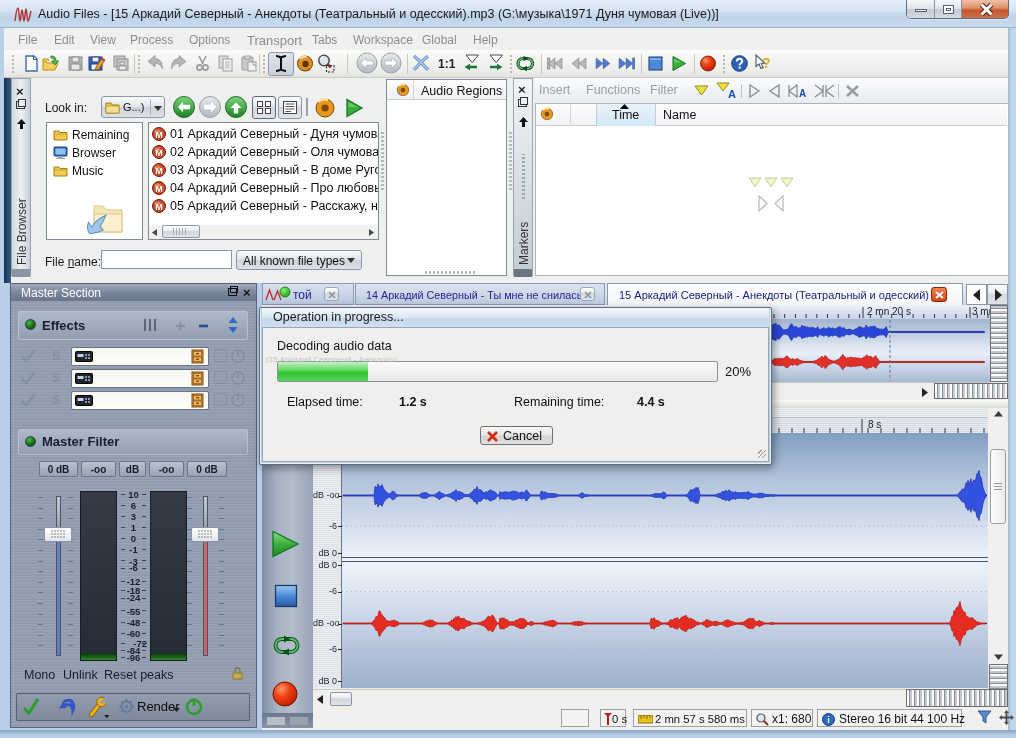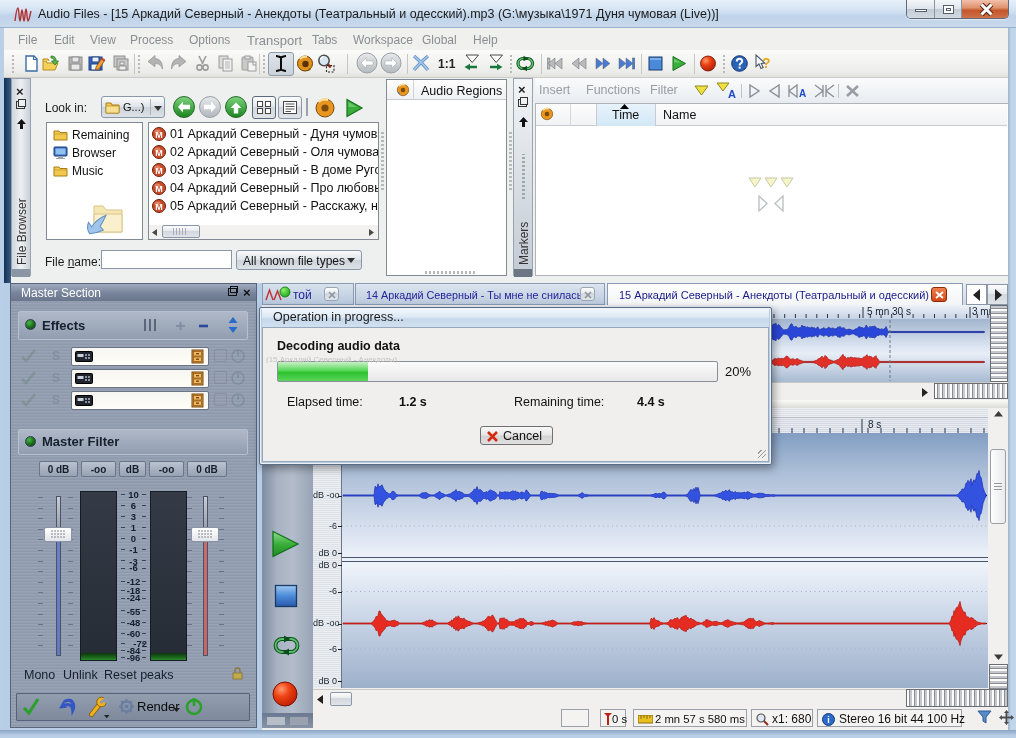--- a/index.html
+++ b/index.html
@@ -787,21 +787,21 @@
     <line x1="661.8000000000006" y1="9" x2="661.8000000000006" y2="13" stroke="#28344a"></line>
     <line x1="672.5000000000007" y1="9" x2="672.5000000000007" y2="13" stroke="#28344a"></line>
     <line x1="683.2000000000007" y1="9" x2="683.2000000000007" y2="13" stroke="#28344a"></line>
     <line x1="693.9000000000008" y1="9" x2="693.9000000000008" y2="13" stroke="#28344a"></line>
     <line x1="704.6000000000008" y1="9" x2="704.6000000000008" y2="13" stroke="#28344a"></line>
     <line x1="715.3000000000009" y1="9" x2="715.3000000000009" y2="13" stroke="#28344a"></line>
     <line x1="726.0000000000009" y1="9" x2="726.0000000000009" y2="13" stroke="#28344a"></line>
     <line x1="601" y1="2" x2="601" y2="13" stroke="#28344a"></line>
     <line x1="708" y1="2" x2="708" y2="13" stroke="#28344a"></line>
   </svg>
-<div class="a" style="left:867px;top:306px;font-size:10px;color:#14202e">5 mn 30 s</div>
+<div class="a" style="left:867px;top:306px;font-size:10px;color:#14202e">2 mn 20 s</div>
 <div class="a" style="left:972px;top:306px;font-size:10px;color:#14202e">3 mn</div>
 <svg class="a" style="left:262px;top:319px" width="728" height="63" viewBox="262 319 728 63">
 <line x1="300" y1="332" x2="985" y2="332" stroke="#1a2844" stroke-width="1"></line>
 <polygon points="300,331.4 301,331.4 302,331.4 303,331.4 304,331.4 305,328.1 306,326.4 307,326.4 308,328.0 309,325.9 310,327.3 311,327.3 312,326.9 313,327.0 314,325.0 315,325.2 316,325.4 317,325.8 318,326.1 319,323.8 320,322.7 321,323.1 322,322.6 323,322.0 324,326.1 325,326.5 326,324.2 327,327.1 328,328.3 329,327.6 330,327.5 331,328.9 332,330.3 333,330.0 334,331.1 335,331.4 336,331.4 337,331.4 338,331.4 339,331.4 340,331.4 341,331.4 342,331.4 343,331.4 344,331.4 345,331.4 346,331.4 347,331.4 348,331.2 349,331.0 350,330.5 351,329.2 352,329.3 353,327.9 354,328.9 355,329.9 356,331.0 357,331.2 358,331.4 359,331.4 360,331.4 361,331.4 362,331.4 363,331.4 364,331.4 365,331.4 366,331.4 367,330.9 368,330.8 369,330.6 370,329.5 371,327.7 372,327.5 373,326.8 374,328.0 375,329.9 376,331.2 377,331.4 378,331.4 379,331.4 380,331.4 381,331.1 382,330.9 383,330.7 384,329.9 385,329.2 386,328.9 387,328.4 388,326.4 389,327.2 390,326.1 391,325.3 392,325.9 393,326.8 394,327.5 395,328.4 396,328.8 397,328.9 398,330.2 399,329.9 400,328.6 401,328.3 402,329.0 403,327.2 404,328.5 405,328.4 406,326.6 407,327.1 408,327.9 409,326.5 410,326.5 411,326.6 412,327.5 413,325.4 414,326.5 415,326.9 416,327.2 417,327.8 418,326.1 419,327.6 420,324.1 421,326.5 422,326.3 423,322.0 424,325.5 425,327.2 426,326.1 427,328.3 428,328.3 429,329.1 430,328.2 431,329.4 432,330.1 433,330.5 434,330.6 435,329.9 436,329.9 437,328.3 438,327.5 439,326.9 440,326.4 441,327.2 442,325.1 443,326.0 444,326.2 445,327.2 446,328.2 447,325.7 448,326.4 449,323.9 450,322.3 451,325.9 452,324.4 453,324.7 454,325.4 455,323.0 456,324.3 457,325.1 458,327.3 459,328.0 460,329.6 461,329.7 462,330.2 463,330.7 464,330.9 465,331.4 466,331.4 467,331.4 468,331.2 469,330.9 470,330.1 471,330.4 472,330.6 473,330.1 474,330.5 475,330.5 476,329.7 477,328.7 478,328.1 479,327.5 480,325.2 481,323.8 482,324.1 483,325.6 484,325.4 485,325.2 486,326.6 487,326.0 488,327.7 489,326.9 490,328.0 491,327.0 492,326.0 493,325.7 494,324.0 495,323.1 496,324.6 497,324.1 498,326.2 499,323.7 500,323.9 501,323.8 502,324.4 503,323.7 504,323.8 505,321.0 506,322.7 507,320.2 508,320.8 509,322.1 510,325.2 511,325.6 512,322.8 513,325.4 514,326.5 515,328.4 516,327.8 517,328.7 518,328.3 519,328.8 520,328.3 521,329.4 522,328.7 523,329.7 524,329.3 525,330.2 526,329.2 527,329.6 528,328.8 529,328.9 530,328.9 531,329.6 532,328.6 533,329.2 534,330.0 535,329.3 536,328.2 537,328.2 538,326.5 539,327.4 540,324.0 541,325.4 542,324.8 543,326.7 544,328.0 545,328.1 546,326.2 547,328.2 548,327.6 549,328.1 550,328.8 551,329.5 552,330.0 553,330.6 554,331.0 555,331.0 556,331.1 557,330.5 558,330.0 559,328.9 560,325.9 561,324.4 562,325.5 563,323.5 564,322.8 565,322.7 566,321.0 567,322.2 568,324.1 569,322.3 570,323.7 571,326.6 572,323.7 573,327.3 574,327.7 575,327.0 576,329.6 577,329.1 578,329.9 579,328.8 580,328.7 581,329.6 582,329.5 583,329.2 584,328.2 585,327.7 586,328.1 587,328.7 588,327.4 589,328.6 590,327.6 591,329.0 592,329.4 593,330.6 594,330.8 595,331.0 596,330.6 597,330.7 598,329.0 599,329.0 600,327.4 601,324.6 602,327.0 603,324.5 604,324.9 605,325.5 606,327.4 607,327.7 608,327.4 609,328.6 610,329.5 611,329.2 612,329.9 613,330.4 614,330.9 615,331.3 616,331.4 617,331.4 618,331.4 619,331.4 620,331.4 621,331.3 622,330.9 623,329.8 624,328.6 625,328.4 626,325.9 627,326.4 628,326.6 629,327.4 630,327.2 631,328.0 632,328.6 633,327.3 634,328.6 635,329.0 636,329.9 637,329.6 638,329.4 639,329.4 640,330.5 641,329.8 642,330.0 643,329.6 644,329.4 645,327.1 646,327.6 647,326.9 648,324.2 649,322.8 650,320.4 651,323.8 652,319.7 653,325.0 654,325.3 655,324.9 656,325.8 657,329.0 658,329.5 659,330.1 660,331.2 661,331.4 662,331.4 663,331.4 664,331.4 665,331.3 666,331.1 667,330.3 668,330.3 669,330.1 670,329.1 671,328.4 672,329.6 673,328.2 674,327.8 675,328.7 676,329.4 677,329.8 678,328.8 679,329.3 680,330.2 681,330.1 682,330.9 683,330.9 684,330.8 685,329.7 686,329.0 687,327.4 688,325.2 689,323.3 690,322.7 691,323.6 692,326.3 693,325.7 694,328.1 695,327.5 696,328.8 697,329.6 698,329.7 699,330.0 700,329.8 701,330.6 702,330.6 703,330.4 704,330.4 705,330.3 706,329.8 707,330.6 708,330.3 709,330.7 710,331.3 711,330.9 712,330.8 713,330.8 714,329.5 715,329.0 716,329.0 717,327.2 718,326.7 719,324.3 720,326.5 721,324.2 722,324.9 723,325.4 724,327.7 725,326.9 726,327.5 727,327.3 728,326.5 729,328.2 730,325.7 731,325.7 732,325.0 733,328.1 734,327.8 735,328.2 736,329.3 737,330.2 738,330.2 739,330.2 740,329.6 741,329.5 742,329.9 743,329.3 744,328.8 745,327.1 746,327.6 747,328.4 748,327.0 749,326.9 750,327.1 751,326.3 752,327.4 753,326.3 754,325.2 755,325.3 756,326.3 757,325.1 758,324.0 759,325.8 760,324.3 761,325.5 762,325.2 763,326.8 764,327.6 765,329.7 766,330.1 767,330.2 768,330.3 769,329.1 770,327.1 771,324.0 772,325.3 773,324.5 774,324.1 775,324.0 776,323.1 777,326.7 778,324.6 779,325.0 780,325.5 781,327.5 782,328.0 783,329.9 784,329.7 785,329.8 786,329.5 787,329.8 788,328.4 789,327.4 790,325.2 791,323.9 792,323.8 793,325.8 794,327.0 795,327.0 796,326.1 797,327.1 798,328.3 799,327.6 800,327.9 801,326.7 802,325.1 803,326.1 804,326.8 805,326.1 806,328.0 807,326.6 808,327.4 809,327.4 810,327.7 811,327.7 812,326.8 813,328.0 814,327.6 815,328.1 816,329.2 817,327.2 818,326.9 819,328.9 820,329.7 821,329.0 822,328.6 823,328.3 824,327.4 825,328.7 826,328.9 827,328.4 828,327.7 829,326.9 830,328.2 831,328.2 832,328.5 833,327.6 834,329.4 835,328.2 836,329.3 837,327.7 838,326.9 839,327.2 840,326.2 841,327.9 842,327.7 843,328.2 844,327.4 845,329.0 846,329.6 847,329.7 848,329.2 849,329.1 850,329.2 851,329.6 852,330.2 853,330.1 854,330.1 855,329.1 856,328.7 857,328.7 858,327.3 859,326.8 860,326.6 861,327.6 862,327.3 863,328.1 864,328.2 865,327.5 866,325.1 867,325.8 868,328.0 869,327.7 870,326.1 871,327.4 872,326.0 873,327.0 874,325.7 875,326.6 876,326.9 877,329.1 878,328.0 879,329.0 880,329.1 881,329.4 882,328.5 883,329.5 884,329.0 885,328.3 886,326.4 887,328.5 888,331.4 889,331.4 890,331.4 891,331.4 892,331.4 893,331.4 894,331.4 895,331.4 896,331.4 897,331.4 898,331.4 899,331.4 900,331.4 901,331.4 902,331.4 903,331.4 904,331.4 905,331.4 906,331.4 907,331.4 908,331.4 909,331.4 910,331.4 911,331.4 912,331.4 913,331.4 914,331.4 915,331.4 916,331.4 917,331.4 918,331.4 919,331.4 920,331.4 921,331.4 922,331.4 923,331.4 924,331.4 925,331.4 926,331.4 927,331.4 928,331.4 929,331.4 930,331.4 931,331.4 932,331.4 933,331.4 934,331.4 935,331.4 936,331.4 937,331.4 938,331.4 939,331.4 940,331.4 941,331.4 942,331.4 943,331.4 944,331.4 945,331.4 946,331.4 947,331.4 948,331.4 949,331.4 950,331.4 951,331.4 952,331.4 953,331.4 954,331.4 955,331.4 956,331.4 957,331.4 958,331.4 959,331.4 960,331.4 961,331.4 962,331.4 963,331.4 964,331.4 965,331.4 966,331.4 967,331.4 968,331.4 969,331.4 970,331.4 971,331.4 972,331.4 973,331.4 974,331.4 975,331.4 976,331.4 977,331.4 978,331.4 979,331.4 980,331.4 981,331.4 982,331.4 983,331.4 984,331.4 984,332.6 983,332.6 982,332.6 981,332.6 980,332.6 979,332.6 978,332.6 977,332.6 976,332.6 975,332.6 974,332.6 973,332.6 972,332.6 971,332.6 970,332.6 969,332.6 968,332.6 967,332.6 966,332.6 965,332.6 964,332.6 963,332.6 962,332.6 961,332.6 960,332.6 959,332.6 958,332.6 957,332.6 956,332.6 955,332.6 954,332.6 953,332.6 952,332.6 951,332.6 950,332.6 949,332.6 948,332.6 947,332.6 946,332.6 945,332.6 944,332.6 943,332.6 942,332.6 941,332.6 940,332.6 939,332.6 938,332.6 937,332.6 936,332.6 935,332.6 934,332.6 933,332.6 932,332.6 931,332.6 930,332.6 929,332.6 928,332.6 927,332.6 926,332.6 925,332.6 924,332.6 923,332.6 922,332.6 921,332.6 920,332.6 919,332.6 918,332.6 917,332.6 916,332.6 915,332.6 914,332.6 913,332.6 912,332.6 911,332.6 910,332.6 909,332.6 908,332.6 907,332.6 906,332.6 905,332.6 904,332.6 903,332.6 902,332.6 901,332.6 900,332.6 899,332.6 898,332.6 897,332.6 896,332.6 895,332.6 894,332.6 893,332.6 892,332.6 891,332.6 890,332.6 889,332.6 888,332.6 887,335.5 886,337.6 885,335.7 884,335.0 883,334.5 882,335.5 881,334.6 880,334.9 879,335.0 878,336.0 877,334.9 876,337.1 875,337.4 874,338.3 873,337.0 872,338.0 871,336.6 870,337.9 869,336.3 868,336.0 867,338.2 866,338.9 865,336.5 864,335.8 863,335.9 862,336.7 861,336.4 860,337.4 859,337.2 858,336.7 857,335.3 856,335.3 855,334.9 854,333.9 853,333.9 852,333.8 851,334.4 850,334.8 849,334.9 848,334.8 847,334.3 846,334.4 845,335.0 844,336.6 843,335.8 842,336.3 841,336.1 840,337.8 839,336.8 838,337.1 837,336.3 836,334.7 835,335.8 834,334.6 833,336.4 832,335.5 831,335.8 830,335.8 829,337.1 828,336.3 827,335.6 826,335.1 825,335.3 824,336.6 823,335.7 822,335.4 821,335.0 820,334.3 819,335.1 818,337.1 817,336.8 816,334.8 815,335.9 814,336.4 813,336.0 812,337.2 811,336.3 810,336.3 809,336.6 808,336.6 807,337.4 806,336.0 805,337.9 804,337.2 803,337.9 802,338.9 801,337.3 800,336.1 799,336.4 798,335.7 797,336.9 796,337.9 795,337.0 794,337.0 793,338.2 792,340.2 791,340.1 790,338.8 789,336.6 788,335.6 787,334.2 786,334.5 785,334.2 784,334.3 783,334.1 782,336.0 781,336.5 780,338.5 779,339.0 778,339.4 777,337.3 776,340.9 775,340.0 774,339.9 773,339.5 772,338.7 771,340.0 770,336.9 769,334.9 768,333.7 767,333.8 766,333.9 765,334.3 764,336.4 763,337.2 762,338.8 761,338.5 760,339.7 759,338.2 758,340.0 757,338.9 756,337.7 755,338.7 754,338.8 753,337.7 752,336.6 751,337.7 750,336.9 749,337.1 748,337.0 747,335.6 746,336.4 745,336.9 744,335.2 743,334.7 742,334.1 741,334.5 740,334.4 739,333.8 738,333.8 737,333.8 736,334.7 735,335.8 734,336.2 733,335.9 732,339.0 731,338.3 730,338.3 729,335.8 728,337.5 727,336.7 726,336.5 725,337.1 724,336.3 723,338.6 722,339.1 721,339.8 720,337.5 719,339.7 718,337.3 717,336.8 716,335.0 715,335.0 714,334.5 713,333.2 712,333.2 711,333.1 710,332.7 709,333.3 708,333.7 707,333.4 706,334.2 705,333.7 704,333.6 703,333.6 702,333.4 701,333.4 700,334.2 699,334.0 698,334.3 697,334.4 696,335.2 695,336.5 694,335.9 693,338.3 692,337.7 691,340.4 690,341.3 689,340.7 688,338.8 687,336.6 686,335.0 685,334.3 684,333.2 683,333.1 682,333.1 681,333.9 680,333.8 679,334.7 678,335.2 677,334.2 676,334.6 675,335.3 674,336.2 673,335.8 672,334.4 671,335.6 670,334.9 669,333.9 668,333.7 667,333.7 666,332.9 665,332.7 664,332.6 663,332.6 662,332.6 661,332.6 660,332.8 659,333.9 658,334.5 657,335.0 656,338.2 655,339.1 654,338.7 653,339.0 652,344.3 651,340.2 650,343.6 649,341.2 648,339.8 647,337.1 646,336.4 645,336.9 644,334.6 643,334.4 642,334.0 641,334.2 640,333.5 639,334.6 638,334.6 637,334.4 636,334.1 635,335.0 634,335.4 633,336.7 632,335.4 631,336.0 630,336.8 629,336.6 628,337.4 627,337.6 626,338.1 625,335.6 624,335.4 623,334.2 622,333.1 621,332.7 620,332.6 619,332.6 618,332.6 617,332.6 616,332.6 615,332.7 614,333.1 613,333.6 612,334.1 611,334.8 610,334.5 609,335.4 608,336.6 607,336.3 606,336.6 605,338.5 604,339.1 603,339.5 602,337.0 601,339.4 600,336.6 599,335.0 598,335.0 597,333.3 596,333.4 595,333.0 594,333.2 593,333.4 592,334.6 591,335.0 590,336.4 589,335.4 588,336.6 587,335.3 586,335.9 585,336.3 584,335.8 583,334.8 582,334.5 581,334.4 580,335.3 579,335.2 578,334.1 577,334.9 576,334.4 575,337.0 574,336.3 573,336.7 572,340.3 571,337.4 570,340.3 569,341.7 568,339.9 567,341.8 566,343.0 565,341.3 564,341.2 563,340.5 562,338.5 561,339.6 560,338.1 559,335.1 558,334.0 557,333.5 556,332.9 555,333.0 554,333.0 553,333.4 552,334.0 551,334.5 550,335.2 549,335.9 548,336.4 547,335.8 546,337.8 545,335.9 544,336.0 543,337.3 542,339.2 541,338.6 540,340.0 539,336.6 538,337.5 537,335.8 536,335.8 535,334.7 534,334.0 533,334.8 532,335.4 531,334.4 530,335.1 529,335.1 528,335.2 527,334.4 526,334.8 525,333.8 524,334.7 523,334.3 522,335.3 521,334.6 520,335.7 519,335.2 518,335.7 517,335.3 516,336.2 515,335.6 514,337.5 513,338.6 512,341.2 511,338.4 510,338.8 509,341.9 508,343.2 507,343.8 506,341.3 505,343.0 504,340.2 503,340.3 502,339.6 501,340.2 500,340.1 499,340.3 498,337.8 497,339.9 496,339.4 495,340.9 494,340.0 493,338.3 492,338.0 491,337.0 490,336.0 489,337.1 488,336.3 487,338.0 486,337.4 485,338.8 484,338.6 483,338.4 482,339.9 481,340.2 480,338.8 479,336.5 478,335.9 477,335.3 476,334.3 475,333.5 474,333.5 473,333.9 472,333.4 471,333.6 470,333.9 469,333.1 468,332.8 467,332.6 466,332.6 465,332.6 464,333.1 463,333.3 462,333.8 461,334.3 460,334.4 459,336.0 458,336.7 457,338.9 456,339.7 455,341.0 454,338.6 453,339.3 452,339.6 451,338.1 450,341.7 449,340.1 448,337.6 447,338.3 446,335.8 445,336.8 444,337.8 443,338.0 442,338.9 441,336.8 440,337.6 439,337.1 438,336.5 437,335.7 436,334.1 435,334.1 434,333.4 433,333.5 432,333.9 431,334.6 430,335.8 429,334.9 428,335.7 427,335.7 426,337.9 425,336.8 424,338.5 423,342.0 422,337.7 421,337.5 420,339.9 419,336.4 418,337.9 417,336.2 416,336.8 415,337.1 414,337.5 413,338.6 412,336.5 411,337.4 410,337.5 409,337.5 408,336.1 407,336.9 406,337.4 405,335.6 404,335.5 403,336.8 402,335.0 401,335.7 400,335.4 399,334.1 398,333.8 397,335.1 396,335.2 395,335.6 394,336.5 393,337.2 392,338.1 391,338.7 390,337.9 389,336.8 388,337.6 387,335.6 386,335.1 385,334.8 384,334.1 383,333.3 382,333.1 381,332.9 380,332.6 379,332.6 378,332.6 377,332.6 376,332.8 375,334.1 374,336.0 373,337.2 372,336.5 371,336.3 370,334.5 369,333.4 368,333.2 367,333.1 366,332.6 365,332.6 364,332.6 363,332.6 362,332.6 361,332.6 360,332.6 359,332.6 358,332.6 357,332.8 356,333.0 355,334.1 354,335.1 353,336.1 352,334.7 351,334.8 350,333.5 349,333.0 348,332.8 347,332.6 346,332.6 345,332.6 344,332.6 343,332.6 342,332.6 341,332.6 340,332.6 339,332.6 338,332.6 337,332.6 336,332.6 335,332.6 334,332.9 333,334.0 332,333.7 331,335.1 330,336.5 329,336.4 328,335.7 327,336.9 326,339.8 325,337.5 324,337.9 323,342.0 322,341.4 321,340.9 320,341.3 319,340.2 318,337.9 317,338.2 316,338.6 315,338.8 314,339.0 313,337.0 312,337.1 311,336.7 310,336.7 309,338.1 308,336.0 307,337.6 306,337.6 305,335.9 304,332.6 303,332.6 302,332.6 301,332.6 300,332.6" fill="#2a46d8" stroke="#1a2ea0" stroke-width="0.6"></polygon>
 <line x1="300" y1="362" x2="985" y2="362" stroke="#441a1a" stroke-width="1"></line>
 <polygon points="300,361.4 301,361.4 302,361.4 303,361.4 304,361.4 305,360.6 306,358.0 307,358.6 308,354.6 309,356.5 310,354.1 311,355.1 312,359.2 313,359.0 314,360.9 315,360.8 316,360.5 317,360.4 318,359.8 319,359.2 320,359.1 321,358.2 322,358.2 323,357.4 324,357.0 325,358.2 326,356.8 327,358.0 328,355.9 329,356.4 330,355.9 331,356.0 332,355.5 333,357.9 334,355.7 335,355.0 336,356.7 337,357.3 338,359.0 339,358.4 340,357.2 341,358.8 342,358.9 343,359.3 344,358.5 345,358.8 346,358.1 347,358.6 348,358.0 349,356.6 350,354.9 351,356.2 352,356.9 353,355.5 354,355.8 355,356.3 356,356.4 357,358.9 358,358.5 359,358.5 360,359.2 361,360.7 362,360.5 363,359.9 364,360.4 365,359.6 366,359.6 367,359.6 368,358.4 369,357.6 370,359.0 371,357.6 372,359.2 373,357.8 374,358.8 375,358.1 376,357.8 377,358.9 378,356.4 379,356.9 380,358.5 381,357.7 382,357.5 383,358.8 384,358.6 385,357.6 386,358.8 387,357.4 388,355.6 389,357.2 390,357.4 391,356.2 392,354.7 393,354.8 394,355.1 395,357.7 396,355.6 397,358.4 398,358.0 399,358.5 400,356.3 401,358.7 402,357.7 403,359.1 404,360.4 405,361.2 406,361.4 407,361.4 408,361.4 409,361.3 410,360.9 411,360.0 412,359.4 413,359.3 414,357.9 415,359.5 416,358.9 417,359.8 418,360.1 419,360.4 420,361.3 421,361.3 422,361.3 423,361.4 424,360.8 425,360.4 426,360.4 427,359.3 428,358.0 429,358.0 430,357.5 431,358.5 432,360.1 433,359.8 434,359.8 435,359.1 436,359.0 437,357.0 438,356.7 439,358.4 440,358.3 441,357.7 442,357.7 443,357.9 444,359.4 445,358.8 446,360.4 447,360.2 448,360.9 449,360.7 450,360.7 451,360.6 452,359.6 453,360.2 454,358.7 455,359.7 456,359.3 457,358.0 458,359.2 459,358.4 460,357.8 461,358.4 462,359.3 463,359.3 464,359.4 465,359.3 466,360.4 467,360.9 468,361.2 469,361.4 470,361.4 471,361.4 472,361.4 473,361.4 474,361.4 475,361.2 476,360.9 477,360.7 478,359.6 479,359.3 480,359.0 481,358.9 482,357.6 483,356.9 484,357.2 485,356.7 486,356.8 487,356.5 488,358.6 489,358.8 490,359.5 491,359.5 492,358.6 493,356.6 494,356.6 495,357.5 496,357.5 497,356.1 498,356.7 499,356.4 500,356.1 501,354.0 502,355.2 503,353.8 504,353.0 505,353.8 506,355.4 507,357.0 508,357.1 509,357.7 510,355.3 511,357.4 512,356.7 513,357.7 514,358.0 515,358.6 516,359.5 517,359.2 518,357.8 519,357.6 520,357.8 521,358.6 522,357.5 523,358.5 524,357.6 525,359.3 526,358.3 527,359.7 528,359.2 529,359.8 530,360.0 531,359.1 532,359.6 533,359.7 534,360.7 535,360.8 536,360.9 537,361.0 538,360.9 539,361.0 540,361.4 541,361.3 542,361.4 543,361.4 544,361.4 545,361.3 546,360.7 547,360.5 548,359.6 549,360.0 550,358.5 551,355.7 552,354.3 553,354.2 554,352.4 555,351.8 556,355.4 557,354.1 558,355.5 559,358.6 560,357.6 561,358.4 562,357.2 563,357.3 564,355.9 565,357.3 566,356.5 567,353.6 568,355.8 569,353.0 570,355.2 571,355.4 572,357.6 573,358.8 574,359.9 575,360.6 576,361.0 577,361.4 578,361.4 579,361.4 580,361.4 581,361.4 582,361.4 583,361.4 584,361.4 585,361.4 586,361.4 587,361.4 588,361.4 589,361.4 590,361.4 591,361.4 592,361.4 593,361.4 594,361.4 595,361.4 596,361.4 597,361.4 598,361.4 599,361.4 600,361.4 601,361.4 602,361.4 603,361.4 604,361.4 605,361.3 606,361.3 607,361.3 608,361.3 609,361.1 610,361.0 611,360.2 612,360.0 613,359.0 614,359.5 615,359.0 616,359.4 617,360.2 618,359.6 619,358.6 620,359.6 621,358.3 622,359.1 623,359.2 624,358.6 625,358.0 626,358.6 627,357.9 628,358.0 629,358.1 630,358.7 631,358.7 632,358.8 633,359.0 634,358.5 635,358.3 636,359.4 637,358.6 638,355.8 639,357.8 640,354.9 641,354.9 642,354.6 643,354.1 644,355.1 645,358.6 646,359.0 647,359.1 648,359.2 649,359.2 650,359.2 651,358.7 652,359.9 653,358.6 654,359.1 655,359.1 656,358.9 657,359.4 658,358.7 659,359.8 660,358.6 661,358.9 662,359.4 663,359.5 664,358.1 665,357.5 666,356.1 667,357.1 668,358.2 669,358.9 670,358.7 671,360.3 672,359.8 673,360.0 674,360.8 675,360.9 676,361.1 677,361.1 678,361.4 679,361.4 680,361.4 681,361.4 682,361.3 683,360.4 684,359.6 685,360.3 686,359.9 687,359.0 688,358.8 689,357.4 690,358.5 691,357.4 692,355.7 693,356.1 694,355.6 695,354.6 696,355.6 697,358.5 698,359.8 699,359.5 700,360.3 701,360.3 702,360.9 703,360.9 704,360.5 705,359.9 706,358.7 707,358.2 708,358.5 709,358.9 710,360.1 711,361.2 712,361.4 713,361.4 714,361.4 715,361.4 716,361.4 717,361.4 718,361.4 719,361.4 720,361.4 721,361.3 722,360.4 723,360.0 724,359.2 725,358.5 726,357.8 727,358.0 728,356.8 729,356.9 730,358.4 731,358.5 732,357.2 733,357.8 734,359.2 735,359.3 736,359.7 737,359.1 738,359.5 739,359.5 740,360.4 741,359.8 742,359.8 743,358.7 744,357.8 745,356.6 746,354.9 747,357.0 748,354.4 749,356.9 750,358.3 751,358.6 752,359.8 753,359.9 754,360.6 755,359.7 756,360.3 757,359.7 758,359.8 759,360.3 760,360.2 761,359.7 762,358.9 763,359.8 764,359.2 765,359.8 766,359.9 767,360.1 768,360.2 769,360.5 770,361.0 771,360.6 772,360.6 773,360.1 774,358.8 775,358.6 776,358.8 777,359.1 778,358.0 779,358.4 780,358.7 781,358.3 782,358.3 783,358.9 784,358.0 785,357.8 786,356.1 787,356.2 788,356.6 789,357.7 790,359.0 791,359.3 792,359.0 793,358.6 794,359.3 795,360.0 796,358.7 797,359.1 798,358.6 799,359.9 800,360.1 801,360.5 802,360.7 803,361.2 804,361.4 805,361.4 806,361.4 807,361.4 808,361.4 809,361.4 810,361.4 811,361.4 812,361.3 813,361.3 814,361.3 815,360.6 816,360.5 817,360.2 818,358.8 819,358.8 820,358.1 821,357.3 822,356.0 823,357.7 824,358.0 825,355.3 826,356.4 827,356.9 828,359.0 829,359.3 830,360.0 831,360.1 832,360.5 833,361.0 834,361.2 835,360.7 836,360.4 837,359.9 838,359.2 839,359.6 840,357.5 841,356.9 842,355.3 843,354.2 844,356.9 845,356.4 846,358.1 847,358.9 848,357.0 849,359.0 850,357.1 851,357.3 852,357.3 853,357.7 854,358.0 855,357.3 856,358.2 857,357.8 858,358.3 859,357.8 860,358.5 861,358.5 862,358.6 863,357.5 864,356.8 865,356.9 866,355.6 867,354.6 868,356.9 869,355.9 870,356.5 871,356.6 872,357.1 873,358.5 874,356.9 875,356.7 876,355.6 877,358.5 878,358.9 879,360.9 880,361.4 881,361.4 882,361.4 883,361.4 884,361.4 885,361.4 886,361.4 887,361.4 888,361.4 889,361.4 890,361.4 891,361.4 892,361.4 893,361.4 894,361.4 895,361.4 896,361.4 897,361.4 898,361.4 899,361.4 900,361.4 901,361.4 902,361.4 903,361.4 904,361.4 905,361.4 906,361.4 907,361.4 908,361.4 909,361.4 910,361.4 911,361.4 912,361.4 913,361.4 914,361.4 915,361.4 916,361.4 917,361.4 918,361.4 919,361.4 920,361.4 921,361.4 922,361.4 923,361.4 924,361.4 925,361.4 926,361.4 927,361.4 928,361.4 929,361.4 930,361.4 931,361.4 932,361.4 933,361.4 934,361.4 935,361.4 936,361.4 937,361.4 938,361.4 939,361.4 940,361.4 941,361.4 942,361.4 943,361.4 944,361.4 945,361.4 946,361.4 947,361.4 948,361.4 949,361.4 950,361.4 951,361.4 952,361.4 953,361.4 954,361.4 955,361.4 956,361.4 957,361.4 958,361.4 959,361.4 960,361.4 961,361.4 962,361.4 963,361.4 964,361.4 965,361.4 966,361.4 967,361.4 968,361.4 969,361.4 970,361.4 971,361.4 972,361.4 973,361.4 974,361.4 975,361.4 976,361.4 977,361.4 978,361.4 979,361.4 980,361.4 981,361.4 982,361.4 983,361.4 984,361.4 984,362.6 983,362.6 982,362.6 981,362.6 980,362.6 979,362.6 978,362.6 977,362.6 976,362.6 975,362.6 974,362.6 973,362.6 972,362.6 971,362.6 970,362.6 969,362.6 968,362.6 967,362.6 966,362.6 965,362.6 964,362.6 963,362.6 962,362.6 961,362.6 960,362.6 959,362.6 958,362.6 957,362.6 956,362.6 955,362.6 954,362.6 953,362.6 952,362.6 951,362.6 950,362.6 949,362.6 948,362.6 947,362.6 946,362.6 945,362.6 944,362.6 943,362.6 942,362.6 941,362.6 940,362.6 939,362.6 938,362.6 937,362.6 936,362.6 935,362.6 934,362.6 933,362.6 932,362.6 931,362.6 930,362.6 929,362.6 928,362.6 927,362.6 926,362.6 925,362.6 924,362.6 923,362.6 922,362.6 921,362.6 920,362.6 919,362.6 918,362.6 917,362.6 916,362.6 915,362.6 914,362.6 913,362.6 912,362.6 911,362.6 910,362.6 909,362.6 908,362.6 907,362.6 906,362.6 905,362.6 904,362.6 903,362.6 902,362.6 901,362.6 900,362.6 899,362.6 898,362.6 897,362.6 896,362.6 895,362.6 894,362.6 893,362.6 892,362.6 891,362.6 890,362.6 889,362.6 888,362.6 887,362.6 886,362.6 885,362.6 884,362.6 883,362.6 882,362.6 881,362.6 880,362.6 879,363.1 878,365.1 877,365.5 876,368.4 875,367.3 874,367.1 873,365.5 872,366.9 871,367.4 870,367.5 869,368.1 868,367.1 867,369.4 866,368.4 865,367.1 864,367.2 863,366.5 862,365.4 861,365.5 860,365.5 859,366.2 858,365.7 857,366.2 856,365.8 855,366.7 854,366.0 853,366.3 852,366.7 851,366.7 850,366.9 849,365.0 848,367.0 847,365.1 846,365.9 845,367.6 844,367.1 843,369.8 842,368.7 841,367.1 840,366.5 839,364.4 838,364.8 837,364.1 836,363.6 835,363.3 834,362.8 833,363.0 832,363.5 831,363.9 830,364.0 829,364.7 828,365.0 827,367.1 826,367.6 825,368.7 824,366.0 823,366.3 822,368.0 821,366.7 820,365.9 819,365.2 818,365.2 817,363.8 816,363.5 815,363.4 814,362.7 813,362.7 812,362.7 811,362.6 810,362.6 809,362.6 808,362.6 807,362.6 806,362.6 805,362.6 804,362.6 803,362.8 802,363.3 801,363.5 800,363.9 799,364.1 798,365.4 797,364.9 796,365.3 795,364.0 794,364.7 793,365.4 792,365.0 791,364.7 790,365.0 789,366.3 788,367.4 787,367.8 786,367.9 785,366.2 784,366.0 783,365.1 782,365.7 781,365.7 780,365.3 779,365.6 778,366.0 777,364.9 776,365.2 775,365.4 774,365.2 773,363.9 772,363.4 771,363.4 770,363.0 769,363.5 768,363.8 767,363.9 766,364.1 765,364.2 764,364.8 763,364.2 762,365.1 761,364.3 760,363.8 759,363.7 758,364.2 757,364.3 756,363.7 755,364.3 754,363.4 753,364.1 752,364.2 751,365.4 750,365.7 749,367.1 748,369.6 747,367.0 746,369.1 745,367.4 744,366.2 743,365.3 742,364.2 741,364.2 740,363.6 739,364.5 738,364.5 737,364.9 736,364.3 735,364.7 734,364.8 733,366.2 732,366.8 731,365.5 730,365.6 729,367.1 728,367.2 727,366.0 726,366.2 725,365.5 724,364.8 723,364.0 722,363.6 721,362.7 720,362.6 719,362.6 718,362.6 717,362.6 716,362.6 715,362.6 714,362.6 713,362.6 712,362.6 711,362.8 710,363.9 709,365.1 708,365.5 707,365.8 706,365.3 705,364.1 704,363.5 703,363.1 702,363.1 701,363.7 700,363.7 699,364.5 698,364.2 697,365.5 696,368.4 695,369.4 694,368.4 693,367.9 692,368.3 691,366.6 690,365.5 689,366.6 688,365.2 687,365.0 686,364.1 685,363.7 684,364.4 683,363.6 682,362.7 681,362.6 680,362.6 679,362.6 678,362.6 677,362.9 676,362.9 675,363.1 674,363.2 673,364.0 672,364.2 671,363.7 670,365.3 669,365.1 668,365.8 667,366.9 666,367.9 665,366.5 664,365.9 663,364.5 662,364.6 661,365.1 660,365.4 659,364.2 658,365.3 657,364.6 656,365.1 655,364.9 654,364.9 653,365.4 652,364.1 651,365.3 650,364.8 649,364.8 648,364.8 647,364.9 646,365.0 645,365.4 644,368.9 643,369.9 642,369.4 641,369.1 640,369.1 639,366.2 638,368.2 637,365.4 636,364.6 635,365.7 634,365.5 633,365.0 632,365.2 631,365.3 630,365.3 629,365.9 628,366.0 627,366.1 626,365.4 625,366.0 624,365.4 623,364.8 622,364.9 621,365.7 620,364.4 619,365.4 618,364.4 617,363.8 616,364.6 615,365.0 614,364.5 613,365.0 612,364.0 611,363.8 610,363.0 609,362.9 608,362.7 607,362.7 606,362.7 605,362.7 604,362.6 603,362.6 602,362.6 601,362.6 600,362.6 599,362.6 598,362.6 597,362.6 596,362.6 595,362.6 594,362.6 593,362.6 592,362.6 591,362.6 590,362.6 589,362.6 588,362.6 587,362.6 586,362.6 585,362.6 584,362.6 583,362.6 582,362.6 581,362.6 580,362.6 579,362.6 578,362.6 577,362.6 576,363.0 575,363.4 574,364.1 573,365.2 572,366.4 571,368.6 570,368.8 569,371.0 568,368.2 567,370.4 566,367.5 565,366.7 564,368.1 563,366.7 562,366.8 561,365.6 560,366.4 559,365.4 558,368.5 557,369.9 556,368.6 555,372.2 554,371.6 553,369.8 552,369.7 551,368.3 550,365.5 549,364.0 548,364.4 547,363.5 546,363.3 545,362.7 544,362.6 543,362.6 542,362.6 541,362.7 540,362.6 539,363.0 538,363.1 537,363.0 536,363.1 535,363.2 534,363.3 533,364.3 532,364.4 531,364.9 530,364.0 529,364.2 528,364.8 527,364.3 526,365.7 525,364.7 524,366.4 523,365.5 522,366.5 521,365.4 520,366.2 519,366.4 518,366.2 517,364.8 516,364.5 515,365.4 514,366.0 513,366.3 512,367.3 511,366.6 510,368.7 509,366.3 508,366.9 507,367.0 506,368.6 505,370.2 504,371.0 503,370.2 502,368.8 501,370.0 500,367.9 499,367.6 498,367.3 497,367.9 496,366.5 495,366.5 494,367.4 493,367.4 492,365.4 491,364.5 490,364.5 489,365.2 488,365.4 487,367.5 486,367.2 485,367.3 484,366.8 483,367.1 482,366.4 481,365.1 480,365.0 479,364.7 478,364.4 477,363.3 476,363.1 475,362.8 474,362.6 473,362.6 472,362.6 471,362.6 470,362.6 469,362.6 468,362.8 467,363.1 466,363.6 465,364.7 464,364.6 463,364.7 462,364.7 461,365.6 460,366.2 459,365.6 458,364.8 457,366.0 456,364.7 455,364.3 454,365.3 453,363.8 452,364.4 451,363.4 450,363.3 449,363.3 448,363.1 447,363.8 446,363.6 445,365.2 444,364.6 443,366.1 442,366.3 441,366.3 440,365.7 439,365.6 438,367.3 437,367.0 436,365.0 435,364.9 434,364.2 433,364.2 432,363.9 431,365.5 430,366.5 429,366.0 428,366.0 427,364.7 426,363.6 425,363.6 424,363.2 423,362.6 422,362.7 421,362.7 420,362.7 419,363.6 418,363.9 417,364.2 416,365.1 415,364.5 414,366.1 413,364.7 412,364.6 411,364.0 410,363.1 409,362.7 408,362.6 407,362.6 406,362.6 405,362.8 404,363.6 403,364.9 402,366.3 401,365.3 400,367.7 399,365.5 398,366.0 397,365.6 396,368.4 395,366.3 394,368.9 393,369.2 392,369.3 391,367.8 390,366.6 389,366.8 388,368.4 387,366.6 386,365.2 385,366.4 384,365.4 383,365.2 382,366.5 381,366.3 380,365.5 379,367.1 378,367.6 377,365.1 376,366.2 375,365.9 374,365.2 373,366.2 372,364.8 371,366.4 370,365.0 369,366.4 368,365.6 367,364.4 366,364.4 365,364.4 364,363.6 363,364.1 362,363.5 361,363.3 360,364.8 359,365.5 358,365.5 357,365.1 356,367.6 355,367.7 354,368.2 353,368.5 352,367.1 351,367.8 350,369.1 349,367.4 348,366.0 347,365.4 346,365.9 345,365.2 344,365.5 343,364.7 342,365.1 341,365.2 340,366.8 339,365.6 338,365.0 337,366.7 336,367.3 335,369.0 334,368.3 333,366.1 332,368.5 331,368.0 330,368.1 329,367.6 328,368.1 327,366.0 326,367.2 325,365.8 324,367.0 323,366.6 322,365.8 321,365.8 320,364.9 319,364.8 318,364.2 317,363.6 316,363.5 315,363.2 314,363.1 313,365.0 312,364.8 311,368.9 310,369.9 309,367.5 308,369.4 307,365.4 306,366.0 305,363.4 304,362.6 303,362.6 302,362.6 301,362.6 300,362.6" fill="#e03028" stroke="#a01818" stroke-width="0.6"></polygon>
 <line x1="890" y1="320" x2="890" y2="381" stroke="#6a7688" stroke-dasharray="3 2"></line>
 </svg>
 <div class="a" style="left:262px;top:382px;width:728px;height:18px;background:#f0efed;border-top:1px solid #c8c8c4">
  <svg class="a" style="left:660px;top:5px" width="7" height="9">
@@ -996,21 +996,21 @@
 <svg class="a" style="left:977px;top:710px" width="15" height="15">
     <path d="M1 1 L14 1 L9 7 L9 13 L6 11 L6 7 Z" fill="#5a8ac8" stroke="#2a5a98"></path>
   </svg>
 <svg class="a" style="left:999px;top:710px" width="15" height="15">
     <path d="M7.5 0 L10 3 L8.5 3 L8.5 6.5 L12 6.5 L12 5 L15 7.5 L12 10 L12 8.5 L8.5 8.5 L8.5 12 L10 12 L7.5 15 L5 12 L6.5 12 L6.5 8.5 L3 8.5 L3 10 L0 7.5 L3 5 L3 6.5 L6.5 6.5 L6.5 3 L5 3 Z" fill="#4a4e54"></path>
   </svg>
 <div class="a" style="left:259px;top:307px;width:513px;height:158px;background:#b8cbe0;border:1px solid #5a6e88;border-radius:2px;box-shadow:2px 3px 9px rgba(0,0,0,0.4),inset 0 0 0 1px rgba(255,255,255,0.75)"></div>
 <div class="a" style="left:262px;top:309px;width:507px;height:18px;background:linear-gradient(180deg,#f2f7fc,#dce8f4 45%,#c6d8ec 55%,#d0e0f0)"></div>
 <div class="a" style="left:262px;top:327px;width:507px;height:135px;background:#f0efed;border:1px solid #98a8bc"></div>
 <div class="a" style="left:273px;top:310px;font-size:12.5px;color:#1a1a1a">Operation in progress...</div>
-<div class="a" style="left:277px;top:339px;font-size:12.5px;font-weight:bold;color:#111">Decoding audio data</div>
+<div class="a" style="left:277px;top:339px;font-size:12.5px;font-weight:normal;color:#111">Decoding audio data</div>
 <div class="a" style="left:277px;top:361px;width:441px;height:21px;border:1px solid #8a9098;background:linear-gradient(180deg,#fbfbfb,#e8e8e8);border-radius:2px"></div>
 <div class="a" style="left:278px;top:362px;width:90px;height:19px;background:linear-gradient(180deg,#c8f0c8 0%,#58d858 45%,#2ec22e 55%,#5ad45a 100%)"></div>
 <div class="a" style="left:266px;top:355px;width:200px;height:8px;font-size:8px;color:#c6c4c0;overflow:hidden">(15 Аркадий Северный - Анекдоты)</div>
 <div class="a" style="left:725px;top:364px;font-size:13px;color:#111">20%</div>
 <div class="a" style="left:287px;top:395px;font-size:12.5px;color:#111">Elapsed time:</div>
 <div class="a" style="left:399px;top:395px;font-size:12.5px;font-weight:bold;color:#111">1.2 s</div>
 <div class="a" style="left:514px;top:395px;font-size:12.5px;color:#111">Remaining time:</div>
 <div class="a" style="left:637px;top:395px;font-size:12.5px;font-weight:bold;color:#111">4.4 s</div>
 <div class="a" style="left:480px;top:426px;width:73px;height:19px;border:1px solid #707070;border-radius:3px;background:linear-gradient(180deg,#f8f8f8,#e8e8e8 45%,#d4d4d4 55%,#e0e0e0)">
  <svg class="a" style="left:5px;top:3px" width="13" height="13">

